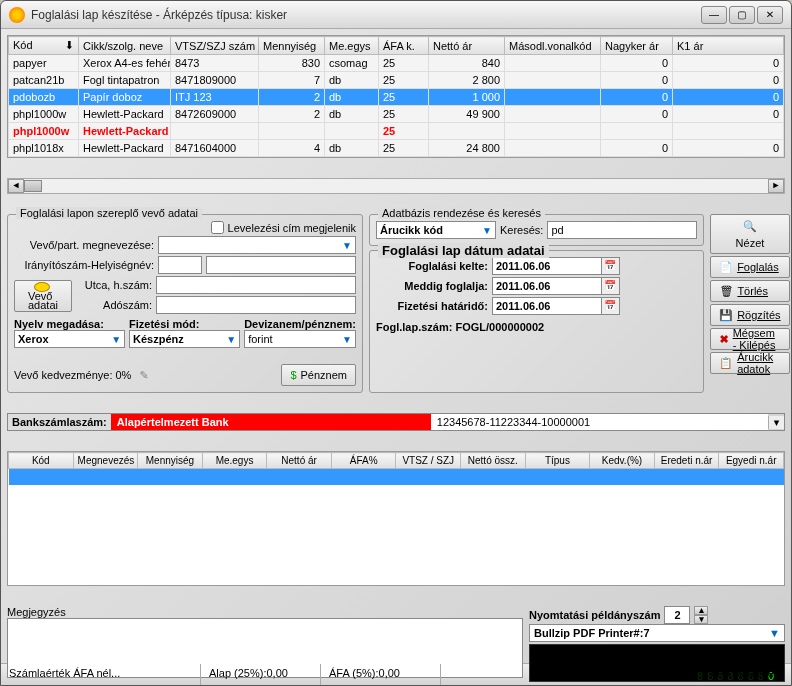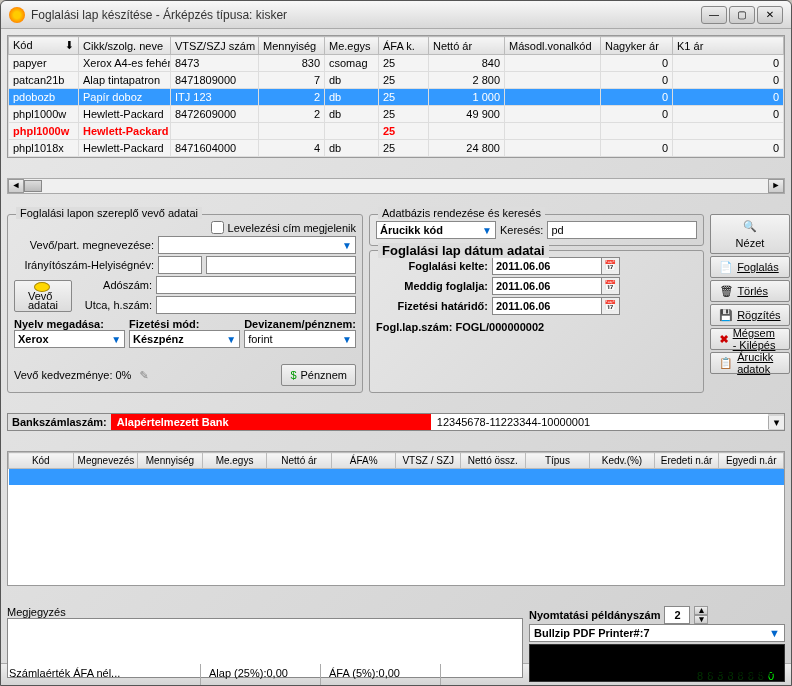--- a/index.html
+++ b/index.html
@@ -133,21 +133,21 @@
               <td class="num">830</td>
               <td>csomag</td>
               <td>25</td>
               <td class="num">840</td>
               <td></td>
               <td class="num">0</td>
               <td class="num">0</td>
             </tr>
             <tr>
               <td>patcan21b</td>
-              <td>Alap tintapatron</td>
+              <td>Fogl tintapatron</td>
               <td>8471809000</td>
               <td class="num">7</td>
               <td>db</td>
               <td>25</td>
               <td class="num">2 800</td>
               <td></td>
               <td class="num">0</td>
               <td class="num">0</td>
             </tr>
             <tr class="row-sel">
@@ -229,25 +229,25 @@
             <input class="txt" style="width: 44px;">
             <input class="txt" style="flex: 1 1 0%;">
           </div>
         <div class="form-row">
           <div class="btn" style="height:32px;width:58px;flex-direction:column;gap:0;padding:1px">
               <span class="smile"></span>
               <span style="font-size:10px;line-height:9px"><span>Vevő</span><br><span>adatai</span></span>
             </div>
           <div style="flex:1">
             <div class="form-row">
+                <label style="width:76px">Utca, h.szám:</label>
+                <input class="txt" style="flex: 1 1 0%;">
+              </div>
+            <div class="form-row">
                 <label style="width:76px">Adószám:</label>
-                <input class="txt" style="flex: 1 1 0%;">
-              </div>
-            <div class="form-row">
-                <label style="width:76px">Utca, h.szám:</label>
                 <input class="txt" style="flex: 1 1 0%;">
               </div>
           </div>
         </div>
         <div class="form-row">
           <div style="flex:1">
               <div style="font-weight:bold">Nyelv megadása:</div>
               <div class="combo">
                 <span class="bold">Xerox</span>
                 <span class="arrow">▼</span>

